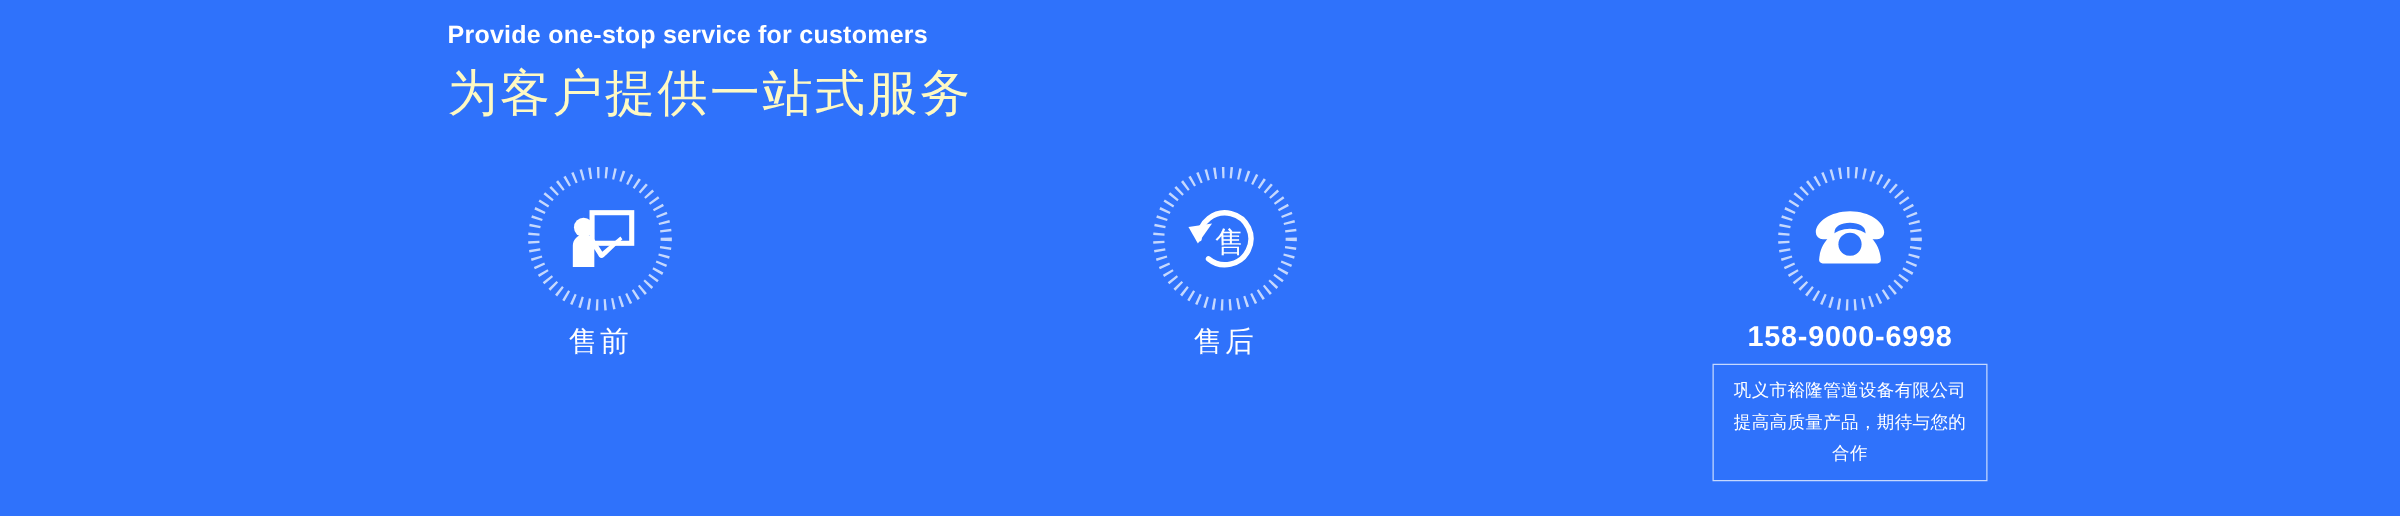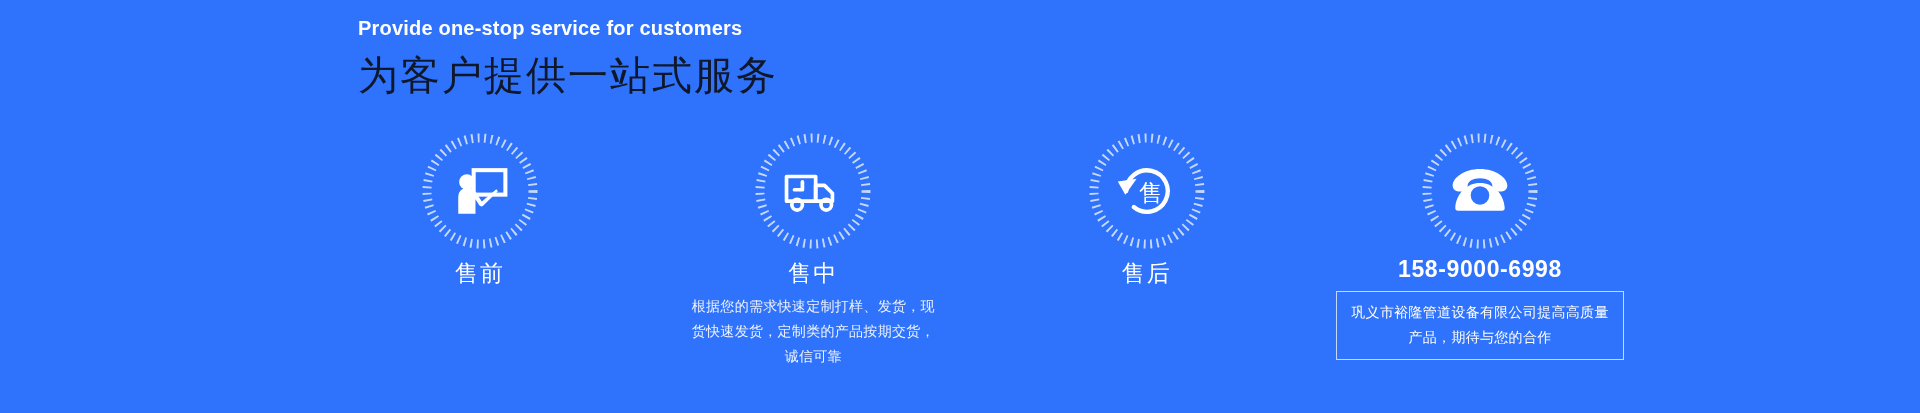--- a/index.html
+++ b/index.html
@@ -28,21 +28,21 @@
     font-weight:600;
     letter-spacing:.2px;
     color:#ffffff;
     line-height:1.4;
     white-space:nowrap;
   }
   .headline {
     font-size:40px;
     font-weight:400;
     letter-spacing:2px;
-    color:#0f172a;
+    color:#fef9c3;
     line-height:1.35;
     margin-top:6px;
     white-space:nowrap;
   }
   
   .cards {
     position:absolute;
     left:330px;
     top:132px;
     width:1300px;
@@ -103,21 +103,21 @@
     font-weight:bold;
     letter-spacing:.6px;
     line-height:1.25;
     color:#ffffff;
     margin-top:1px;
   }
   .hotline-box {
     margin-top:7px;
     border:1px solid rgba(255,255,255,.72);
     padding:8px 10px 9px;
-    width:288px;
+    width:220px;
     font-size:14px;
     line-height:25px;
     color:#ffffff;
     letter-spacing:.3px;
   }
 </style>
 </head>
 <body>
 
 <div class="banner">
@@ -138,38 +138,20 @@
           <svg viewBox="0 0 64 64" width="58" height="58" fill="#ffffff">
             <rect x="25" y="9" width="35" height="27" fill="none" stroke="#ffffff" stroke-width="4.5"></rect>
             <circle cx="17.5" cy="22" r="8.5"></circle>
             <path d="M8 57 V38 a9.5 9.5 0 0 1 9.5-9.5 h2 a9 9 0 0 1 7.6 4.2 L34 43.5 l16-13.5 1.8 2.4 -16.4 15.8 a3 3 0 0 1-4.2-.4 L27 41 V57 Z"></path>
           </svg>
         </span>
       </div>
       <div class="card-title">售前</div>
     </div>
 
-    <div class="card">
-      <div class="icon-ring">
-        <svg class="ring" viewBox="0 0 118 118">
-          <circle cx="59" cy="59" r="53" fill="none" stroke="#ffffff" stroke-opacity="0.72" stroke-width="9" stroke-dasharray="1.9 4.6"></circle>
-        </svg>
-        <span class="glyph">
-          <svg viewBox="0 0 68 50" width="60" height="45" fill="none" stroke="#ffffff" stroke-width="4.2" stroke-linecap="round" stroke-linejoin="round">
-            <path d="M4 8 h33 v28 H4 Z"></path>
-            <path d="M37 18 h10 l9 9 v9 H37 Z"></path>
-            <circle cx="16" cy="40" r="6"></circle>
-            <circle cx="49" cy="40" r="6"></circle>
-            <path d="M22 14 v9 h-9"></path>
-          </svg>
-        </span>
-      </div>
-      <div class="card-title">售中</div>
-      <div class="card-desc">根据您的需求快速定制打样、发货，现货快速发货，定制类的产品按期交货，诚信可靠</div>
-    </div>
 
     <div class="card">
       <div class="icon-ring">
         <svg class="ring" viewBox="0 0 118 118">
           <circle cx="59" cy="59" r="53" fill="none" stroke="#ffffff" stroke-opacity="0.72" stroke-width="9" stroke-dasharray="1.9 4.6"></circle>
         </svg>
         <span class="glyph">
           <svg viewBox="0 0 70 70" width="66" height="66">
             <path d="M13 35 a22 22 0 1 1 8 17" fill="none" stroke="#ffffff" stroke-width="4.6" stroke-linecap="round"></path>
             <path d="M4 25 L24 22 L12 39 Z" fill="#ffffff"></path>

